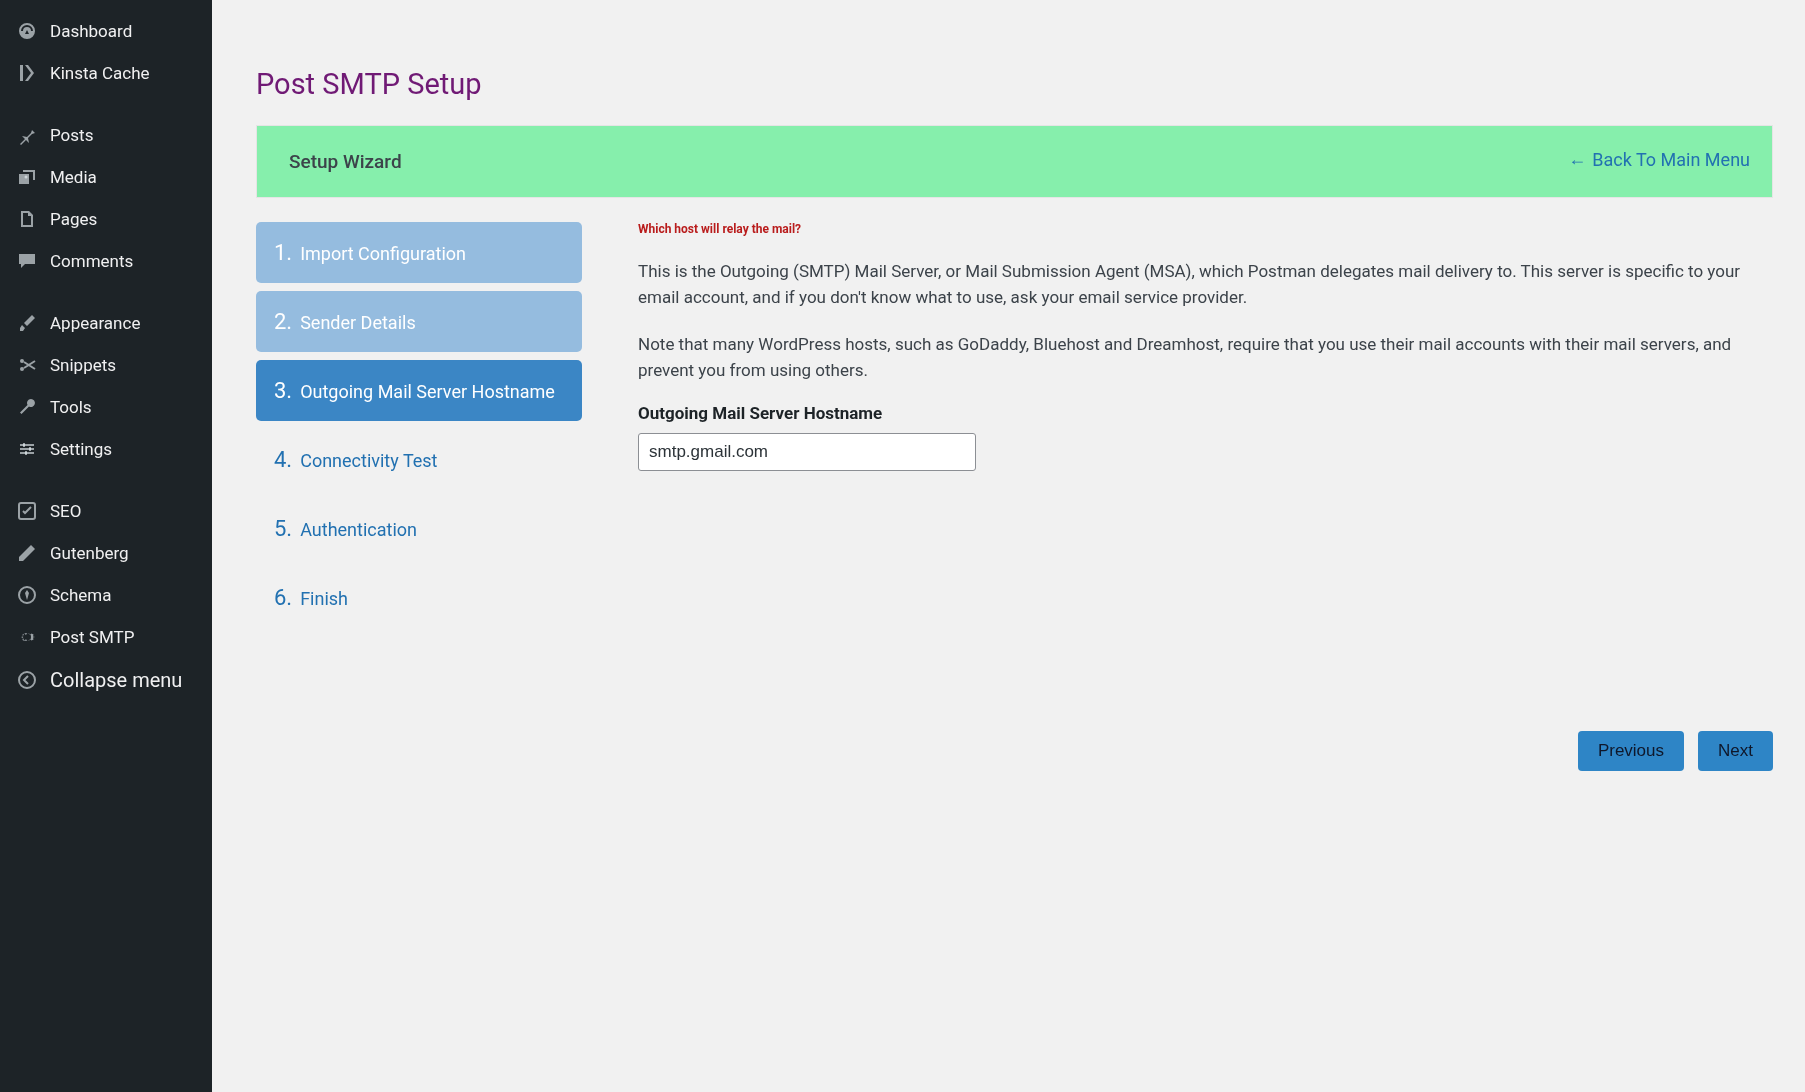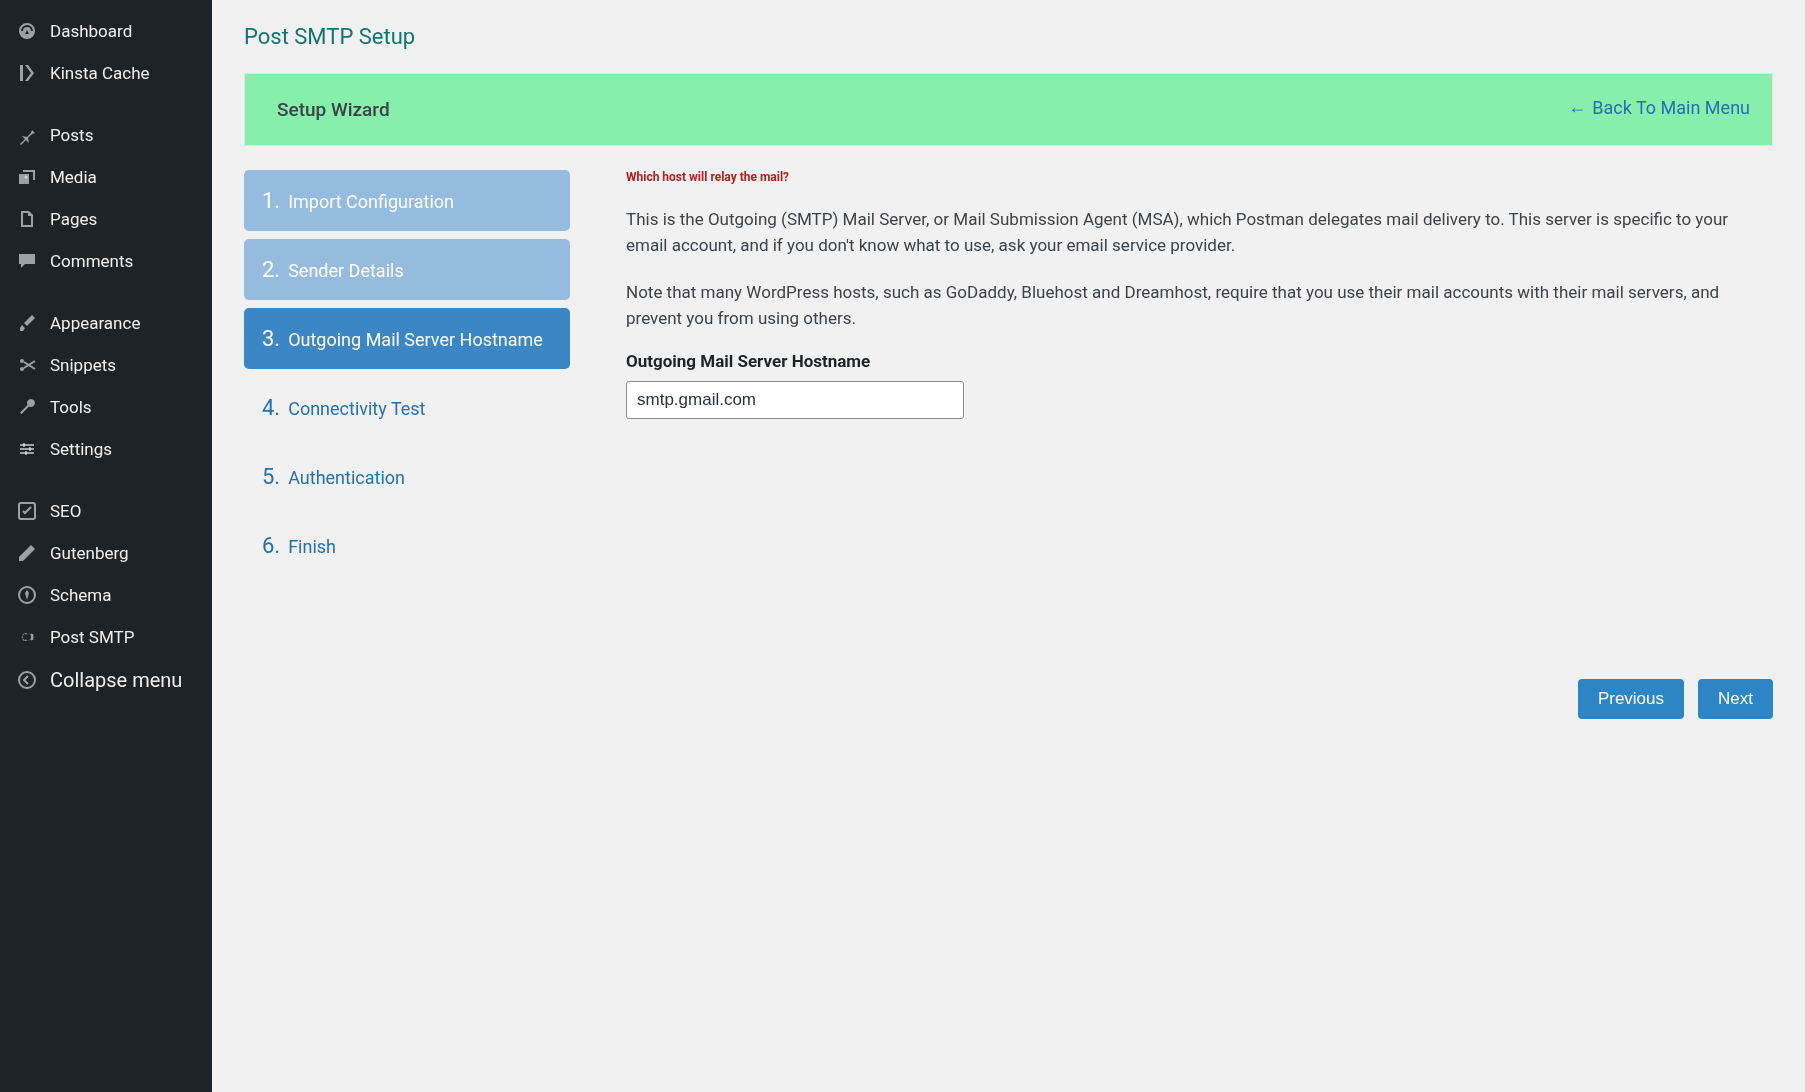--- a/index.html
+++ b/index.html
@@ -1,48 +1,48 @@
 <!DOCTYPE html>
 <html><head>
 <meta charset="utf-8">
 <style>
 * { margin: 0; padding: 0; box-sizing: border-box; }
 body { font-family: -apple-system, BlinkMacSystemFont, "Segoe UI", Roboto, sans-serif; background: #f1f1f1; color: #3c434a; }
-.layout { display: flex; min-height: 100vh; }
+.layout { display: flex; min-height: 100vh; gap: 12px; }
 .sidebar { width: 212px; background: #1d2327; color: #f0f0f1; padding-top: 10px; }
 .sidebar-item { display: flex; align-items: center; padding: 10px 12px 10px 16px; cursor: pointer; font-size: 17px; gap: 12px; }
 .sidebar-sep { height: 20px; }
 .sidebar-icon { width: 22px; height: 22px; display: inline-flex; align-items: center; justify-content: center; font-size: 18px; color: rgba(240,246,252,0.6); }
 .sidebar-item span.label { color: #f0f0f1; }
 .collapse-item { color: rgba(240,246,252,0.6); font-size: 20px; }
 .collapse-item .sidebar-icon { color: rgba(240,246,252,0.6); }
 
 .main { flex: 1; padding: 24px 32px; }
-.page-title { font-size: 22px; font-weight: 400; color: #0f766e; margin-bottom: 24px; }
+.page-title { font-size: 29px; font-weight: 400; color: #701a75; margin-bottom: 24px; margin-top: 43px; }
 
 .header-card { background: #86efac; border: 1px solid #e5e5e5; padding: 24px 32px; margin-bottom: 24px; position: relative; }
 .header-card-title { font-size: 19px; color: #3c434a; font-weight: 500; }
 .back-link { position: absolute; top: 22px; right: 22px; color: #2271b1; font-size: 18px; text-decoration: none; display: flex; align-items: center; gap: 6px; }
 
 .wizard-body { display: flex; gap: 56px; }
 .steps { width: 326px; display: flex; flex-direction: column; gap: 8px; }
 .step { padding: 18px 18px; border-radius: 5px; font-size: 18px; color: #2271b1; display: flex; align-items: baseline; gap: 8px; cursor: pointer; }
 .step.completed { background: #95bcdf; color: #fff; }
 .step.active { background: #3b86c5; color: #fff; }
 .step-num { font-size: 22px; font-weight: 400; }
 .step.pending { background: transparent; padding: 18px 18px; }
 
 .content-panel { flex: 1; }
 .content-heading { font-size: 12px; font-weight: 700; color: #b91c1c; margin-bottom: 22px; }
 .content-para { font-size: 17px; color: #3c434a; line-height: 1.55; margin-bottom: 20px; }
 .field-label { font-size: 17px; font-weight: 700; color: #1d2327; margin-bottom: 10px; }
 .text-input { width: 338px; padding: 8px 10px; font-size: 17px; border: 1px solid #8c8f94; border-radius: 3px; background: #fff; color: #2c3338; }
 
 .footer-buttons { display: flex; justify-content: flex-end; gap: 14px; margin-top: 260px; }
-.btn { padding: 10px 20px; font-size: 17px; border: none; border-radius: 4px; cursor: pointer; background: #2e85c6; color: #ffffff; }
+.btn { padding: 10px 20px; font-size: 17px; border: none; border-radius: 4px; cursor: pointer; background: #2e85c6; color: #0f172a; }
 
 svg { width: 20px; height: 20px; fill: currentColor; }
 </style>
 </head>
 <body>
 
 <div class="layout">
   <nav class="sidebar">
     <div class="sidebar-item">
       <span class="sidebar-icon">

